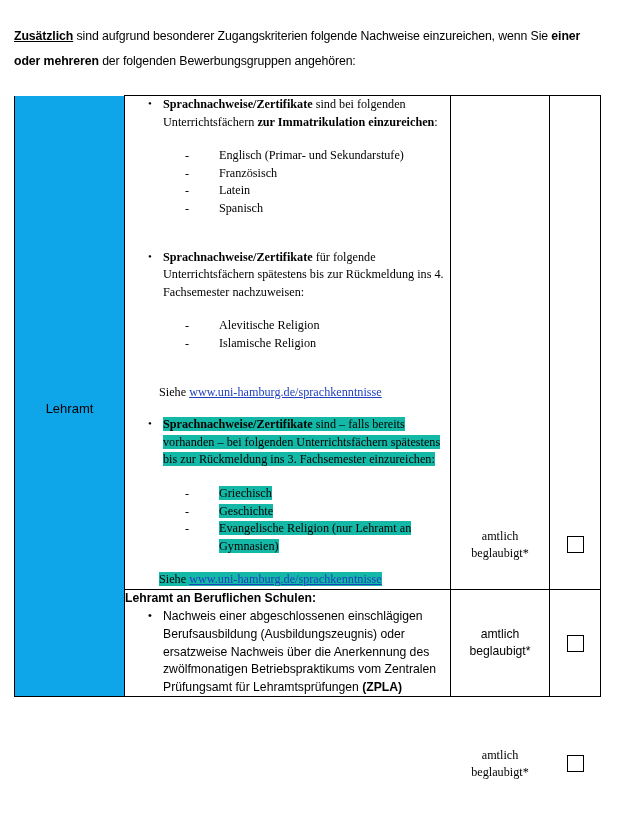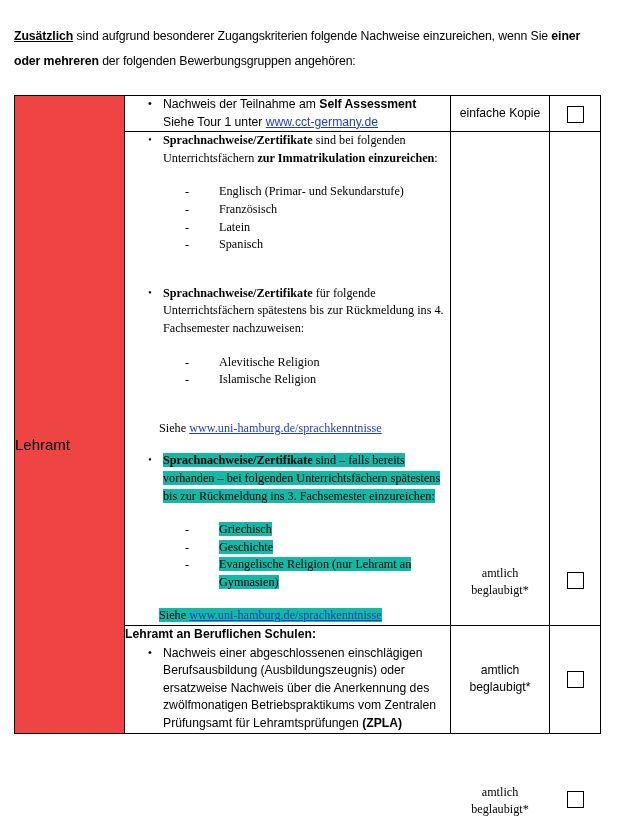--- a/index.html
+++ b/index.html
@@ -61,23 +61,24 @@
     height: 50px;
   }
   .hdr td.check-h {
     font-size: 20px;
     line-height: 20px;
     font-weight: normal;
   }
 
   
   .grp {
-    background: #ef4444;
-    font-weight: bold;
-    font-size: 15px;
+    background: #0ea5e9;
+    text-align: center;
+    font-weight: bold;
+    font-size: 13px;
   }
 
   
   .docs {
     padding: 9px 10px 9px 14px;
     font-size: 12.2px;
     line-height: 17.6px;
     text-align: left;
   }
 
@@ -165,32 +166,20 @@
 <table class="tbl">
   <colgroup>
     <col class="c-group">
       <col class="c-docs">
       <col class="c-form">
       <col class="c-check">
   </colgroup>
   <tbody>
 
 
-  <tr>
-    <td class="grp nb" rowspan="1"></td>
-    <td class="docs">
-      <ul class="bul">
-        <li><span>Nachweis der Teilnahme am </span><span class="b">Self Assessment</span><span> Siehe Tour 1 unter </span><a class="lnk" href="#">www.cct-germany.de</a></li>
-      </ul>
-    </td>
-    <td class="form">einfache Kopie</td>
-    <td class="check">
-      <span class="box"></span>
-    </td>
-  </tr>
 
   <tr>
     <td class="grp nb nt"></td>
     <td class="docs nb">
 
       <ul class="bul">
         <li>
           <span class="b">Sprachnachweise/Zertifikate</span><span> sind bei folgenden Unterrichtsfächern </span><span class="b">zur Immatrikulation einzureichen</span><span>:</span>
           <ul class="dash">
             <li>Englisch (Primar- und Sekundarstufe)</li>

